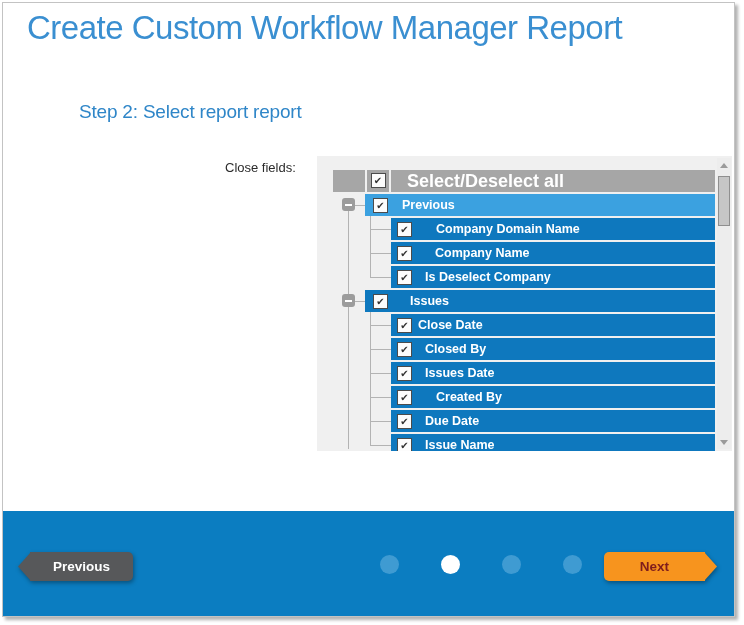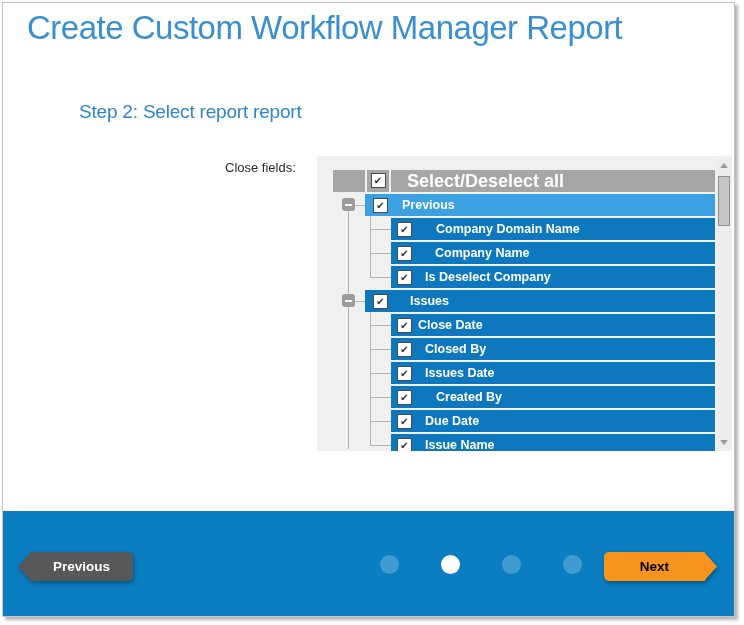--- a/index.html
+++ b/index.html
@@ -32,21 +32,21 @@
   .tri-down{width:0;height:0;border-left:4px solid transparent;border-right:4px solid transparent;border-top:5px solid #9b9b9b;}
   .footer{position:absolute;left:0;top:508px;width:100%;height:107px;background:var(--footer-blue);}
   .navbtn{position:absolute;top:41px;height:29px;display:flex;filter:drop-shadow(1px 2px 2px rgba(0,0,0,.35));cursor:pointer;}
   .navbtn .tip{width:13px;height:29px;flex:none;}
   .navbtn .body{height:29px;display:flex;align-items:center;justify-content:center;font-size:13.5px;font-weight:bold;}
   .prev{left:15px;}
   .prev .tip{background:var(--prev-gray);clip-path:polygon(100% 0,0 50%,100% 100%);margin-right:-1px;}
   .prev .body{width:103px;background:var(--prev-gray);border-radius:0 5px 5px 0;color:#fff;}
   .next{left:601px;}
   .next .tip{background:var(--next-orange);clip-path:polygon(0 0,100% 50%,0 100%);margin-left:-1px;}
-  .next .body{width:101px;background:var(--next-orange);border-radius:5px 0 0 5px;color:#000000;}
+  .next .body{width:101px;background:var(--next-orange);border-radius:5px 0 0 5px;color:#7f1d1d;}
   .dots{position:absolute;left:377px;top:44px;display:flex;gap:42px;}
   .dot{width:19px;height:19px;border-radius:50%;background:var(--dot-blue);}
   .dot.active{background:var(--dot-active);}
 </style>
 </head>
 <body>
 
 <div class="window">
   <div class="title">Create Custom Workflow Manager Report</div>
   <div class="stepheading">Step 2: Select report report</div>

